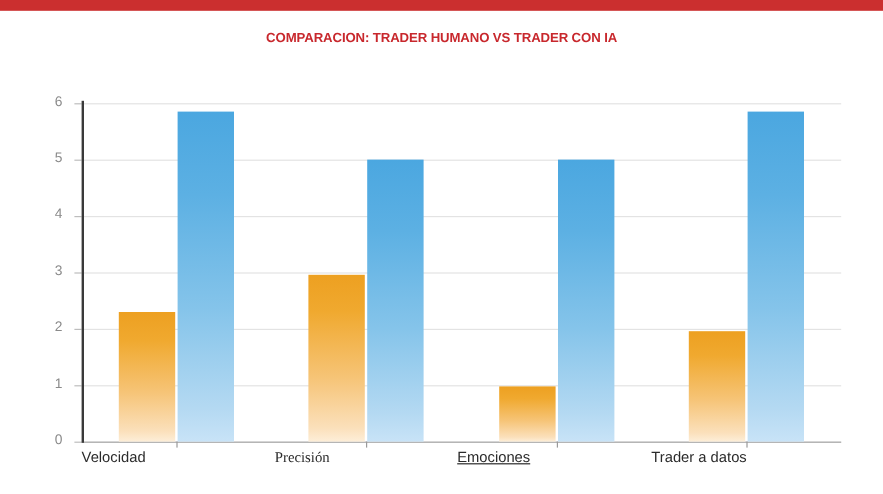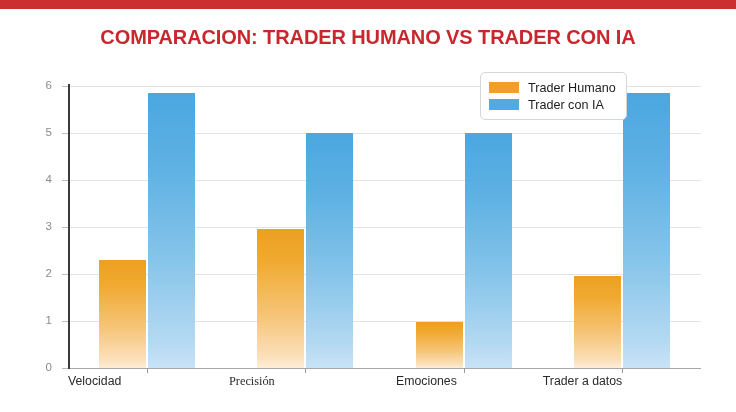--- a/index.html
+++ b/index.html
@@ -29,21 +29,21 @@
     height: 9px;
     background: #cb2f2f;
   }
   
   .chart-title {
     position: absolute;
     left: 0;
     top: 26px;
     width: 736px;
     text-align: center;
-    font-size: 20px;
+    font-size: 11px;
     font-weight: bold;
     letter-spacing: -0.1px;
     color: #c8282d;
     font-family: "Liberation Sans", sans-serif;
     white-space: nowrap;
   }
   
   .plot-wrap {
     position: absolute;
     left: 0;
@@ -196,30 +196,20 @@
         <div class="bar ai" style="left: 464.625px; width: 47px; height: 235px;"></div>
         <div class="bar human" style="left: 573.875px; width: 47px; height: 91.65px;"></div>
         <div class="bar ai" style="left: 622.875px; width: 47px; height: 274.95px;"></div>
       </div>
     <div id="catlabel-layer">
         <div class="cat-tick" style="left: 147.125px;"></div>
         <div class="cat-label" style="left: 68px; width: 158.25px;">Velocidad</div>
         <div class="cat-tick" style="left: 305.375px;"></div>
         <div class="cat-label" style="left: 229px; width: 158.25px; font-family: Liberation Serif, serif;">Precisión</div>
         <div class="cat-tick" style="left: 463.625px;"></div>
-        <div class="cat-label" style="left: 396px; width: 158.25px;">Emociones</div>
+        <div class="cat-label" style="left: 381px; width: 158.25px; text-decoration: underline;">Emociones</div>
         <div class="cat-tick" style="left: 621.875px;"></div>
         <div class="cat-label" style="left: 542.75px; width: 158.25px;">Trader a datos</div>
       </div>
   </div>
 
-  <div class="legend">
-    <div class="legend-row">
-      <span class="legend-swatch human"></span>
-      <span class="legend-text">Trader Humano</span>
-    </div>
-    <div class="legend-row">
-      <span class="legend-swatch ai"></span>
-      <span class="legend-text">Trader con IA</span>
-    </div>
-  </div>
 
 </div>
 
 </body></html>

